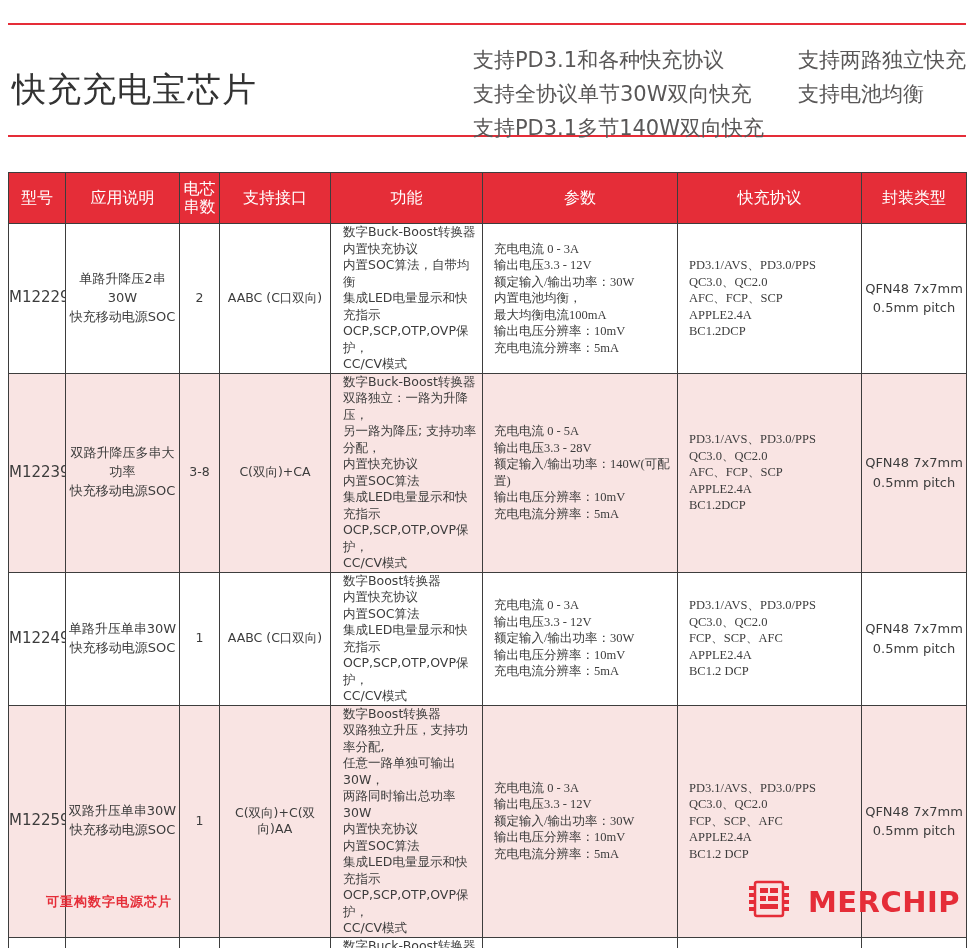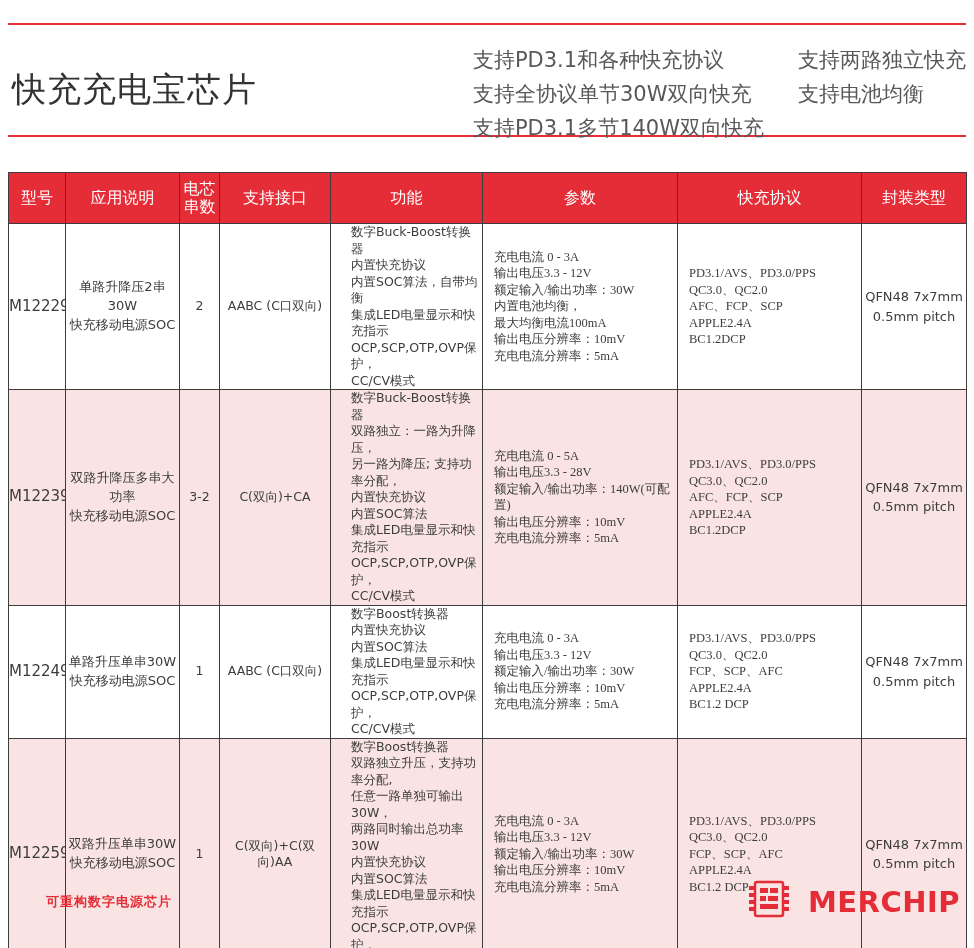--- a/index.html
+++ b/index.html
@@ -23,21 +23,21 @@
   .chip-table { margin-top: 35px; border-collapse: collapse; table-layout: fixed; width: 958px; }
   .chip-table th, .chip-table td { border: 1px solid #3d3d3d; vertical-align: middle; overflow: hidden; }
   .chip-table thead th { background: var(--accent); color: #ffffff; font-weight: 400;
                          font-size: 16px; height: 51px; text-align: center; line-height: 1.15; }
   .chip-table td { font-size: 12.5px; line-height: 1.32; color: #3c3c3c; }
   td.c { text-align: center; }
   .ml { white-space: pre-line; }
   td.cell-model { font-size: 15px; }
   td.cell-app { font-size: 13px; line-height: 1.45; }
   td.cell-pkg { font-size: 13px; line-height: 1.5; }
-  td.pad { padding-left: 20px; padding-right: 4px; }
+  td.pad { padding-left: 12px; padding-right: 4px; }
   td.pad2 { padding-left: 11px; padding-right: 4px; font-family: Liberation Serif, serif; }
   tr.hl td { background: #f9e4e3; }
   tr.r1 { height: 112px; } tr.r2 { height: 128px; } tr.r3 { height: 112px; }
   tr.r4 { height: 152px; } tr.r5 { height: 118px; }
 
   
   .footer { position: absolute; left: 0; right: 0; bottom: 0; height: 78px;
             display: flex; align-items: center; justify-content: space-between; padding: 0 14px 14px 14px; margin-left: 32px; }
   .tagline { color: var(--accent); font-size: 13px; font-weight: bold; letter-spacing: 1px; }
   .brand { display: flex; align-items: center; gap: 19px; }
@@ -116,21 +116,21 @@
 AFC、FCP、SCP
 APPLE2.4A
 BC1.2DCP</td>
         <td class="c cell-pkg ml">QFN48 7x7mm
 0.5mm pitch</td>
       </tr>
       <tr class="r2 hl">
         <td class="c cell-model">M12239</td>
         <td class="c cell-app ml">双路升降压多串大功率
 快充移动电源SOC</td>
-        <td class="c">3-2</td>
+        <td class="c">3-8</td>
         <td class="c">C(双向)+CA</td>
         <td class="ml pad">数字Buck-Boost转换器
 双路独立：一路为升降压，
 另一路为降压; 支持功率分配，
 内置快充协议
 内置SOC算法
 集成LED电量显示和快充指示
 OCP,SCP,OTP,OVP保护，
 CC/CV模式</td>
         <td class="ml pad2">充电电流 0 - 5A

